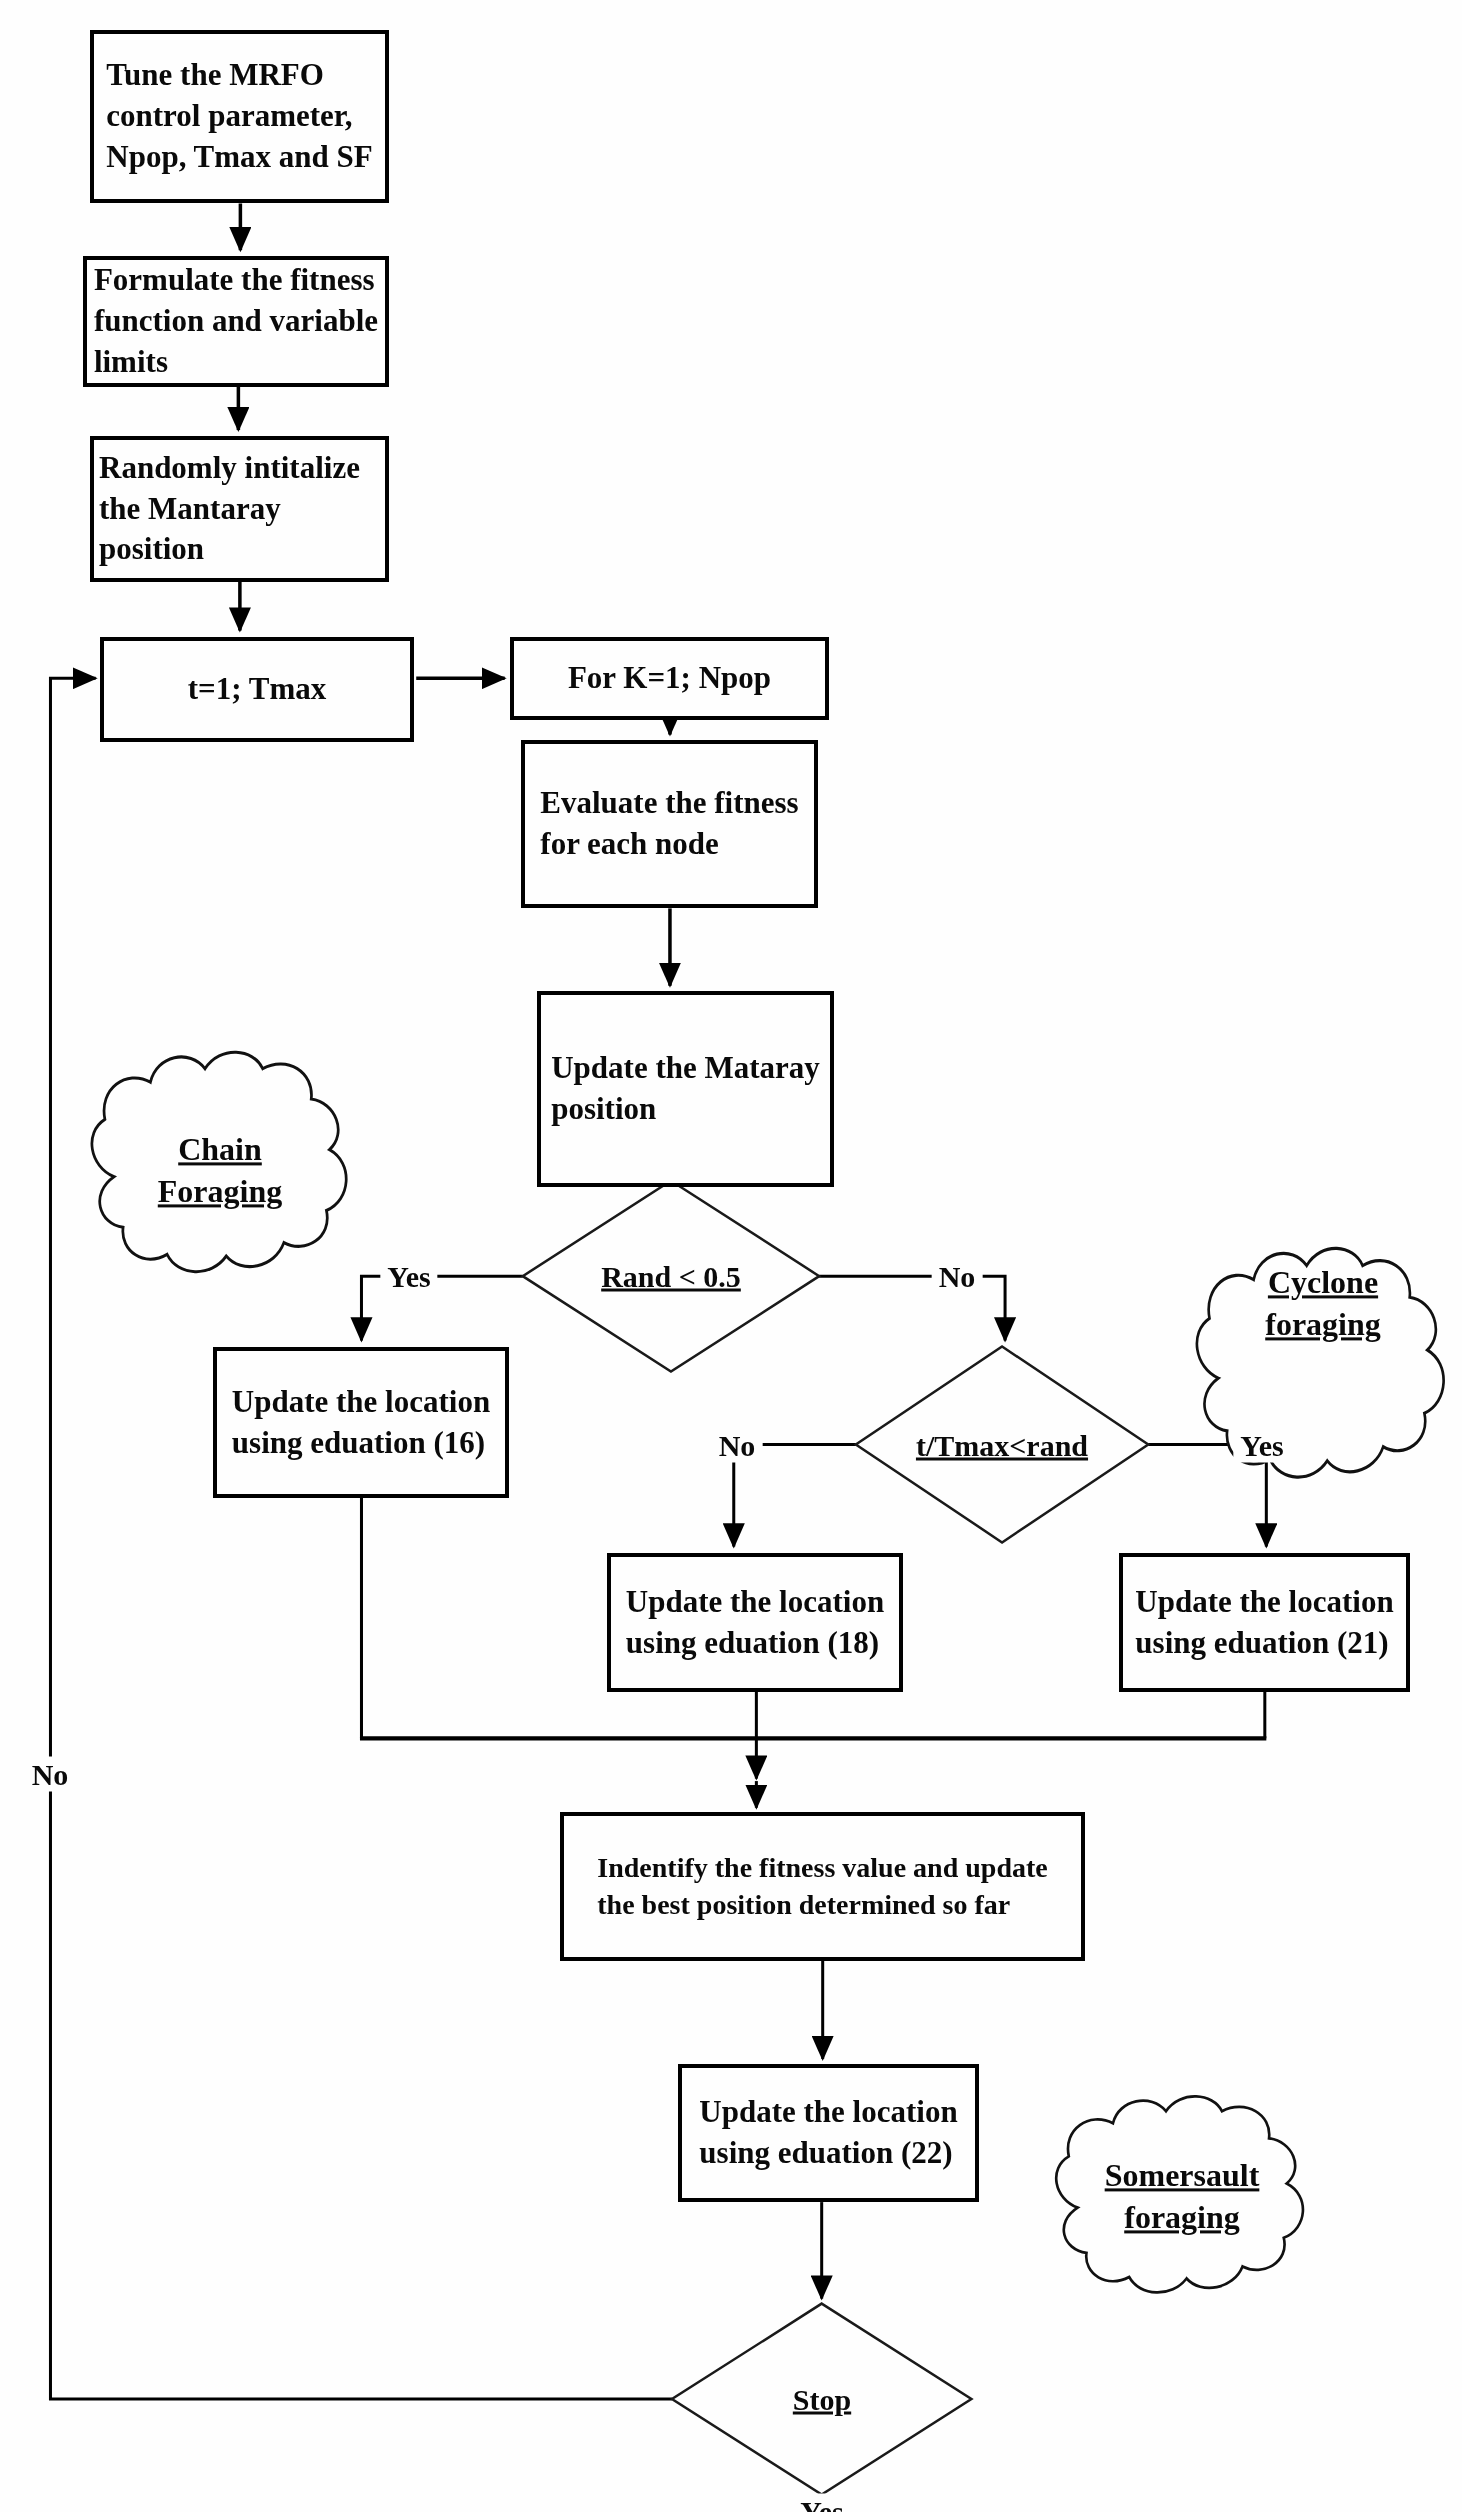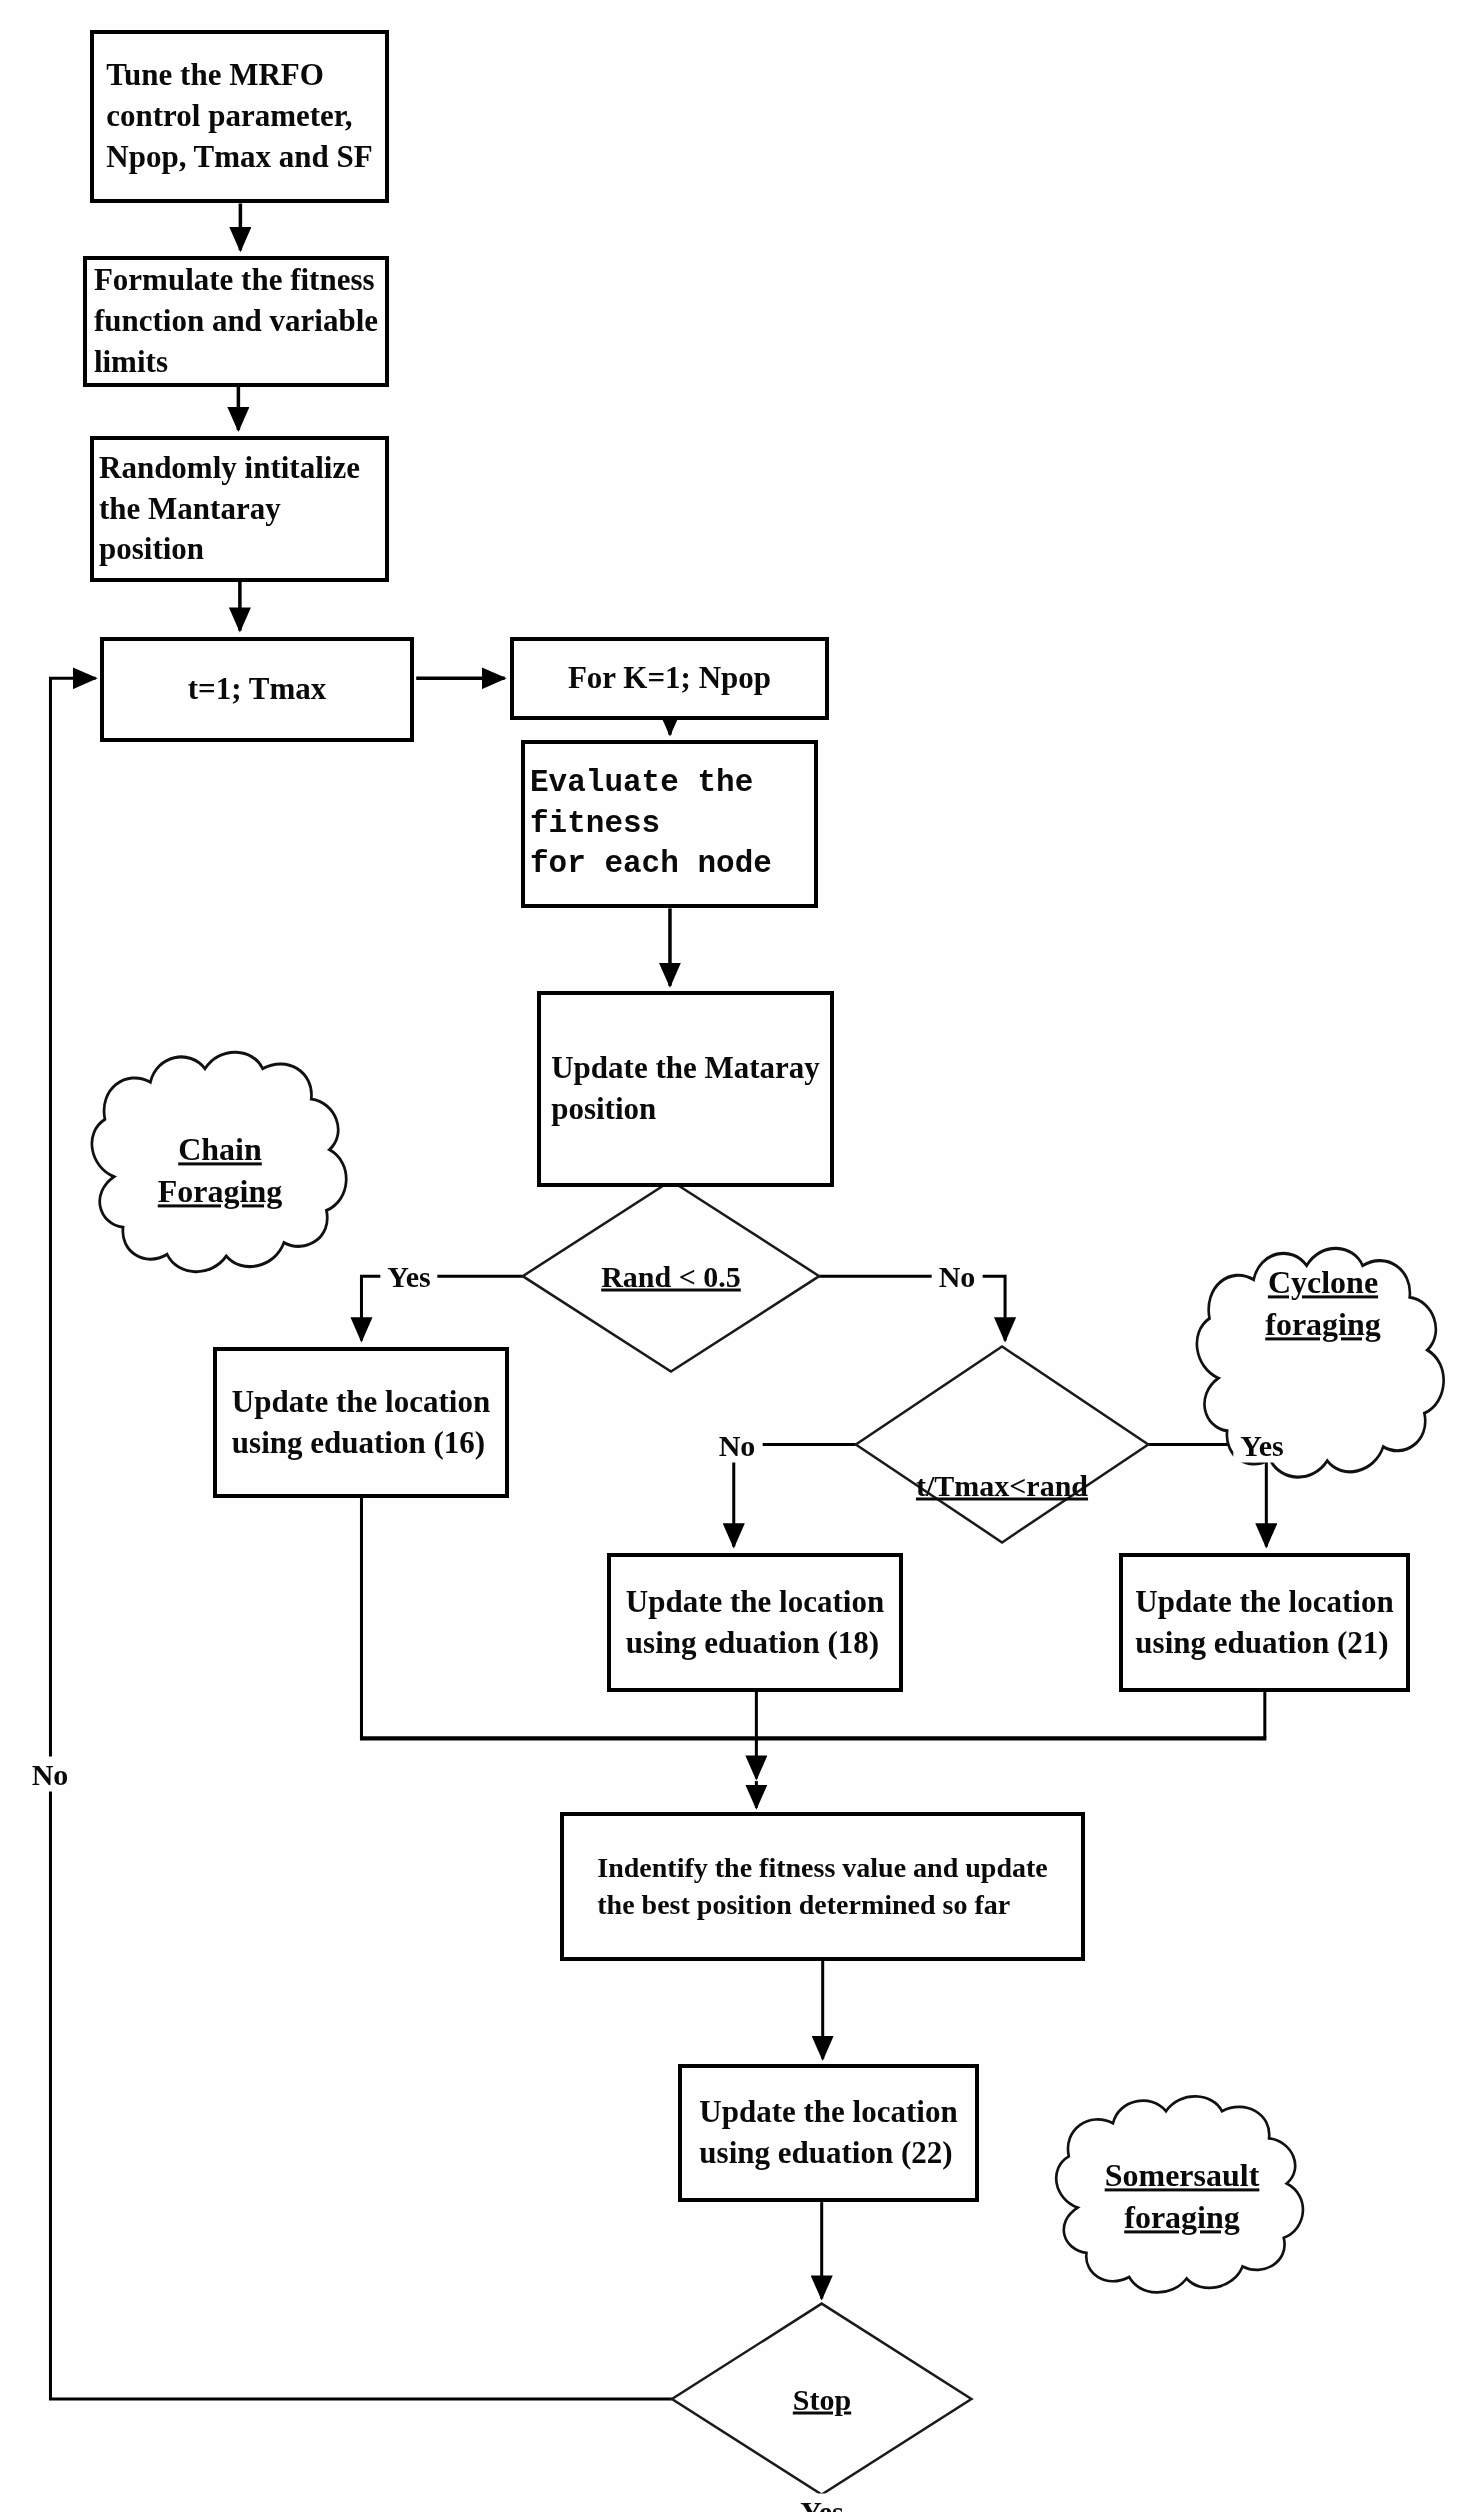--- a/index.html
+++ b/index.html
@@ -116,21 +116,21 @@
 the Mantaray position</div>
 
   <div class="node" style="left:83px;top:256px;width:306px;height:131px;">Formulate the fitness
 function and variable
 limits</div>
 
   <div class="node" style="left:100px;top:637px;width:314px;height:105px;border-width:4px;">t=1; Tmax</div>
 
   <div class="node" style="left:510px;top:637px;width:319px;height:83px;border-width:4px;">For K=1; Npop</div>
 
-  <div class="node" style="left:521px;top:740px;width:297px;height:168px;font-family:Liberation Mono, monospace;">Evaluate the fitness
+  <div class="node" style="left:521px;top:740px;width:297px;height:168px;">Evaluate the fitness
 for each node</div>
 
   <div class="node" style="left:521px;top:991px;width:297px;height:196px;margin-left:16px;">Update the Mataray
 position</div>
 
   <div class="node" style="left:213px;top:1347px;width:296px;height:151px;border-width:4px;">Update the location
 using eduation (16)</div>
 
   <div class="node" style="left:607px;top:1553px;width:296px;height:139px;border-width:4px;">Update the location
 using eduation (18)</div>
@@ -138,21 +138,21 @@
   <div class="node" style="left:1119px;top:1553px;width:291px;height:139px;border-width:4px;">Update the location
 using eduation (21)</div>
 
   <div class="node" style="left:560px;top:1812px;width:525px;height:149px;font-size:28px;">Indentify the fitness value and update
 the best position determined so far</div>
 
   <div class="node" style="left:678px;top:2064px;width:301px;height:138px;">Update the location
 using eduation (22)</div>
 
   <div class="floating" style="left:671px;top:1276px;">Rand &lt; 0.5</div>
-  <div class="floating" style="left:1002px;top:1445px;margin-top:40px;">t/Tmax&lt;rand</div>
+  <div class="floating" style="left:1002px;top:1445px;">t/Tmax&lt;rand</div>
   <div class="floating" style="left:822px;top:2399px;">Stop</div>
 
   <div class="floating" style="left:220px;top:1171px;font-size:32px;">Chain
 Foraging</div>
   <div class="floating" style="left:1323px;top:1304px;font-size:32px;">Cyclone
 foraging</div>
   <div class="floating" style="left:1182px;top:2197px;font-size:32px;">Somersault
 foraging</div>
 
   <div class="edge-label" style="left:409px;top:1276px;">Yes</div>

